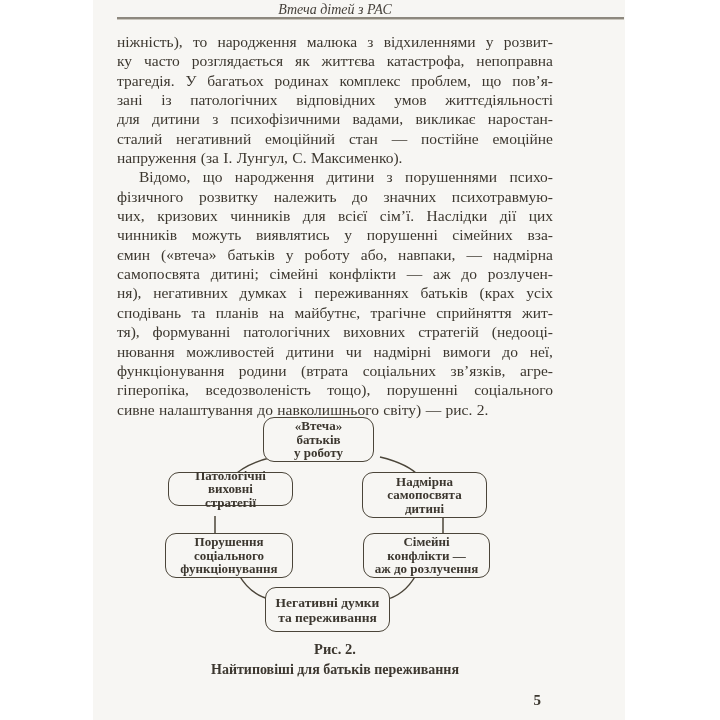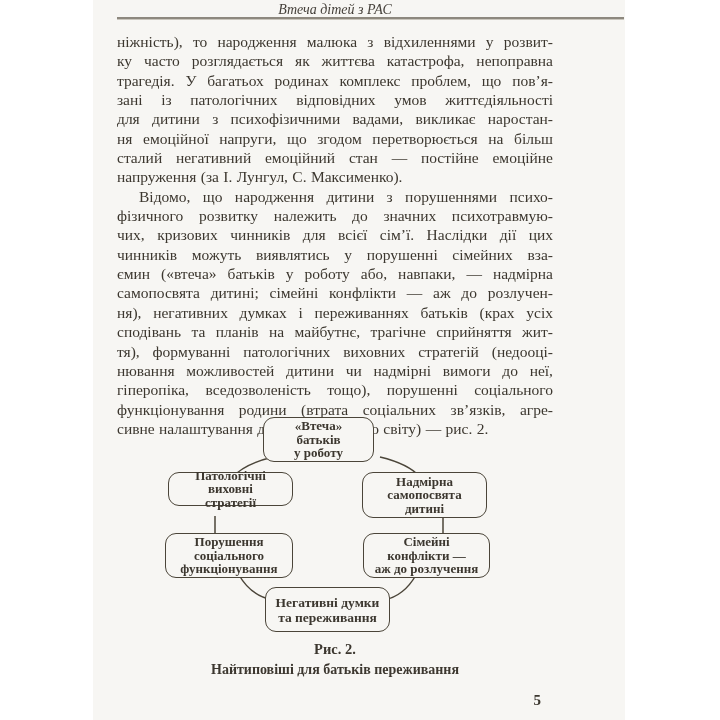--- a/index.html
+++ b/index.html
@@ -66,35 +66,34 @@
   </div>
 
   <div class="header-rule"></div>
 
   <div class="body-text" id="body-text">
       <div class="tline">ніжність), то народження малюка з відхиленнями у розвит-</div>
       <div class="tline">ку часто розглядається як життєва катастрофа, непоправна</div>
       <div class="tline">трагедія. У багатьох родинах комплекс проблем, що пов’я-</div>
       <div class="tline">зані із патологічних відповідних умов життєдіяльності</div>
       <div class="tline">для дитини з психофізичними вадами, викликає наростан-</div>
-      <div class="tline">ня емоційної напруги, що згодом перетворюється на більш</div>
       <div class="tline">сталий негативний емоційний стан — постійне емоційне</div>
       <div class="tline tlast">напруження (за І. Лунгул, С. Максименко).</div>
       <div class="tline tindent">Відомо, що народження дитини з порушеннями психо-</div>
       <div class="tline">фізичного розвитку належить до значних психотравмую-</div>
       <div class="tline">чих, кризових чинників для всієї сім’ї. Наслідки дії цих</div>
       <div class="tline">чинників можуть виявлятись у порушенні сімейних вза-</div>
       <div class="tline">ємин («втеча» батьків у роботу або, навпаки, — надмірна</div>
       <div class="tline">самопосвята дитині; сімейні конфлікти — аж до розлучен-</div>
       <div class="tline">ня), негативних думках і переживаннях батьків (крах усіх</div>
       <div class="tline">сподівань та планів на майбутнє, трагічне сприйняття жит-</div>
       <div class="tline">тя), формуванні патологічних виховних стратегій (недооці-</div>
       <div class="tline">нювання можливостей дитини чи надмірні вимоги до неї,</div>
+      <div class="tline">функціонування родини (втрата соціальних зв’язків, агре-</div>
       <div class="tline">гіперопіка, вседозволеність тощо), порушенні соціального</div>
-      <div class="tline">функціонування родини (втрата соціальних зв’язків, агре-</div>
       <div class="tline tlast">сивне налаштування до навколишнього світу) — рис. 2.</div>
     </div>
 
   <div class="figure">
     <svg width="532" height="216" viewBox="0 0 532 216">
       <g fill="none" stroke="#4b4539" stroke-width="1.5">
         <path d="M 180 40 Q 151 47 140 60"></path>
         <path d="M 287 40 Q 316 47 327 60"></path>
         <path d="M 122 99 L 122 118"></path>
         <path d="M 350 99 L 350 118"></path>

